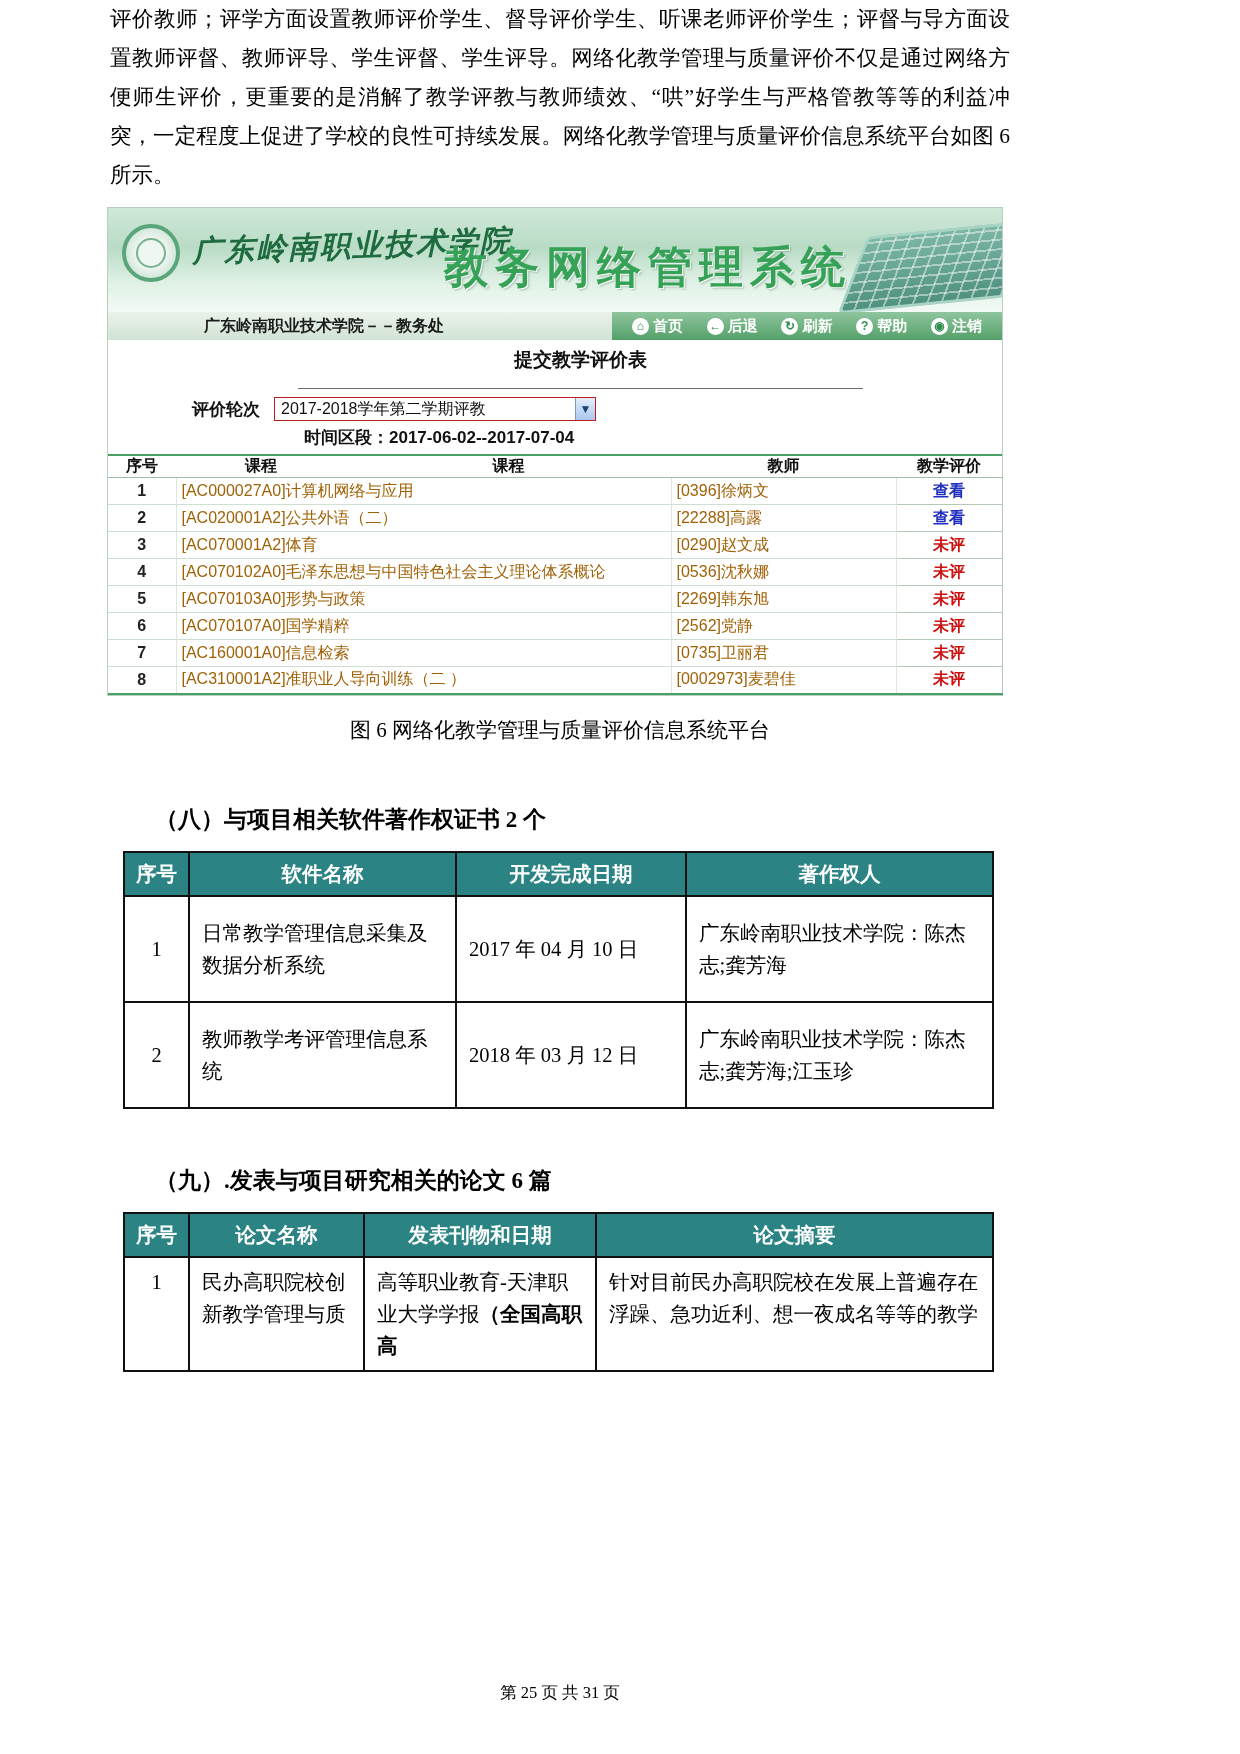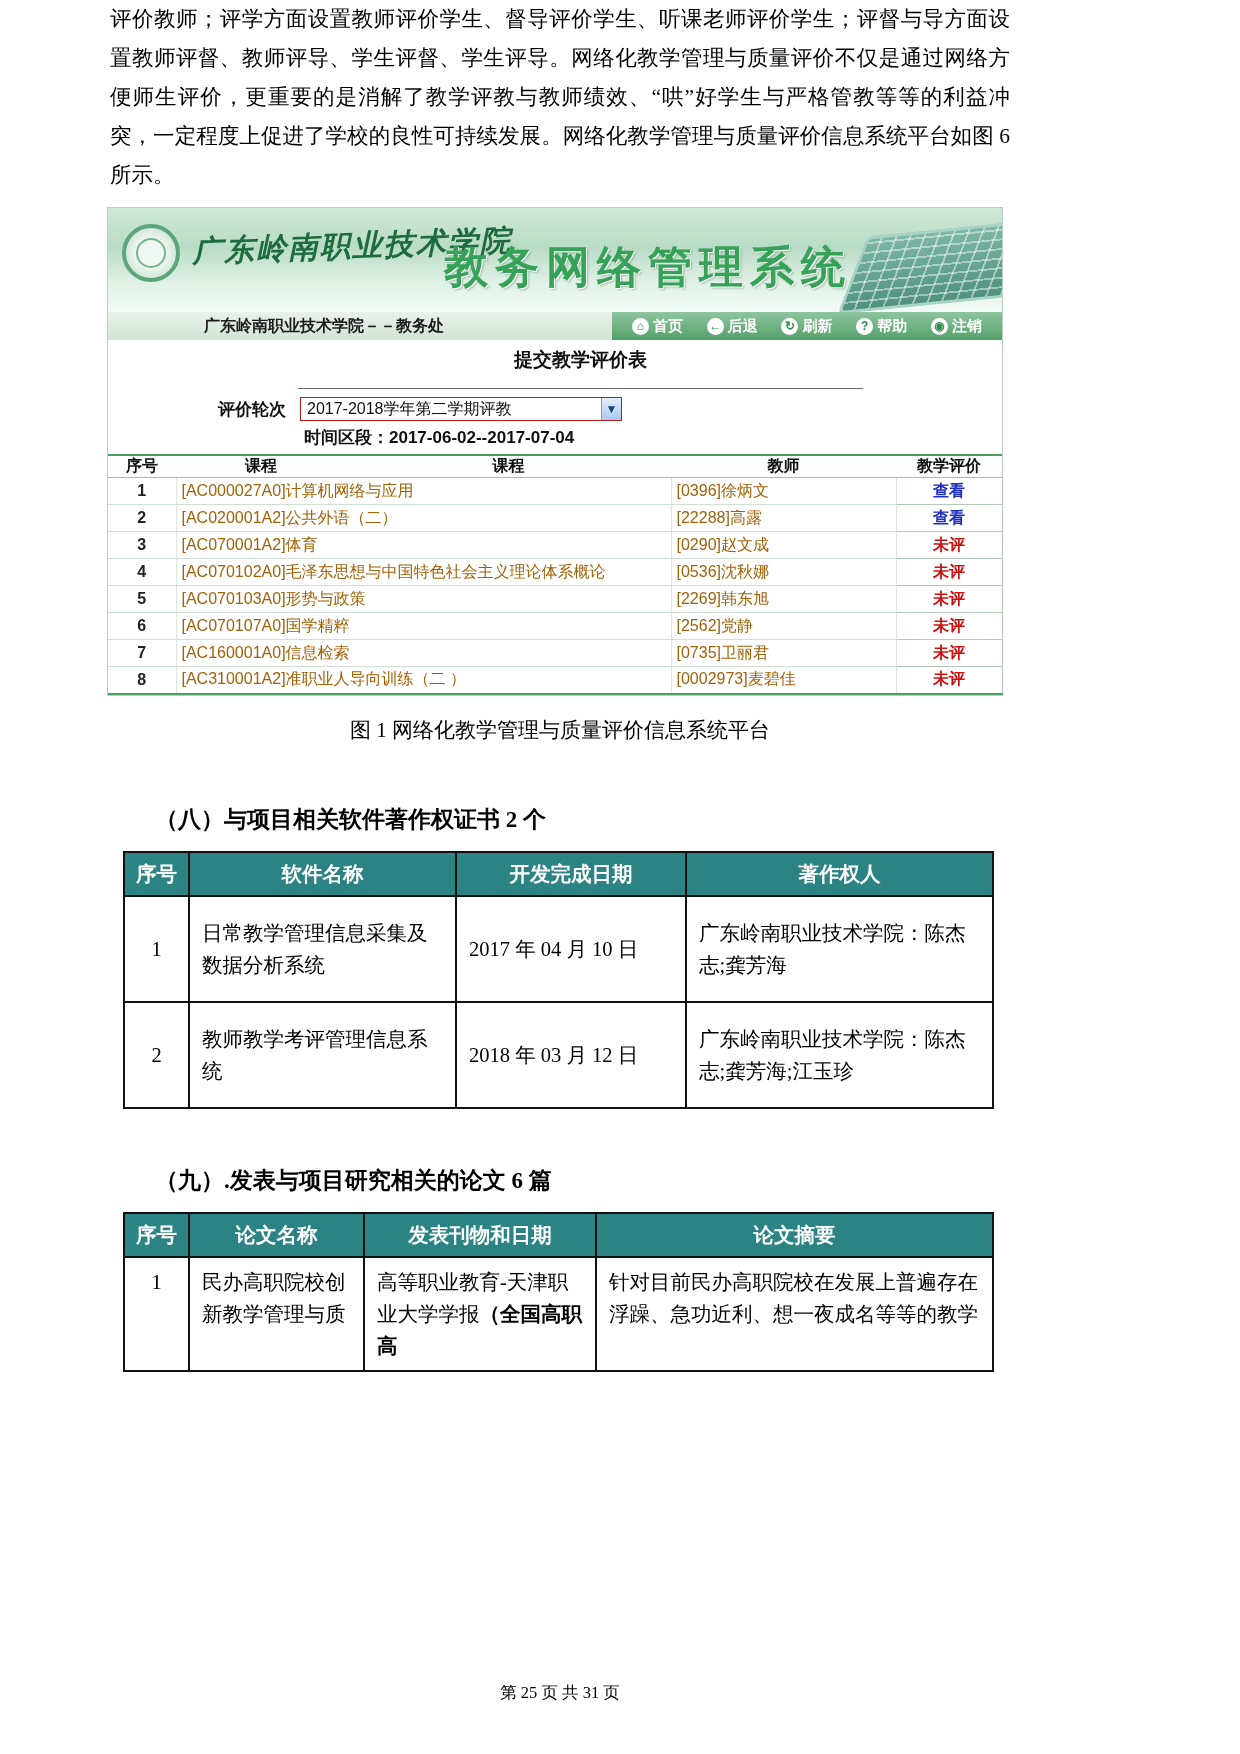--- a/index.html
+++ b/index.html
@@ -40,21 +40,21 @@
           padding: 0 8px; background: linear-gradient(180deg, #8fc59e, #54a069); }
   .nav-btn { display: flex; align-items: center; gap: 4px; color: #fff; font-size: 15px; font-weight: bold;
           cursor: pointer; white-space: nowrap; }
   .nav-ico { display: inline-flex; width: 17px; height: 17px; border-radius: 50%; background: #fff;
           color: #2f8d4e; font-size: 12px; line-height: 1; align-items: center; justify-content: center; font-weight: bold; }
 
   .shot-body { background: #fff; padding-top: 8px; }
   .form-title-wrap { margin-left: 190px; width: 565px; text-align: center;
           border-bottom: 1px solid #6c6c6c; padding-bottom: 16px; }
   .form-title { font-size: 19px; font-weight: bold; color: #111; line-height: 24px; }
-  .form-row { margin-top: 7px; margin-left: 110px; display: flex; align-items: center; gap: 14px; height: 26px; }
+  .form-row { margin-top: 7px; margin-left: 84px; display: flex; align-items: center; gap: 14px; height: 26px; }
   .form-label { font-size: 17px; font-weight: bold; color: #111; }
   .select { display: flex; width: 322px; height: 24px; border: 1px solid #b91c1c; background: #fff; align-items: stretch; }
   .select-value { flex: 1; font-size: 16px; line-height: 22px; padding-left: 6px; color: #111; white-space: nowrap; overflow: hidden; }
   .select-btn { width: 20px; display: flex; align-items: center; justify-content: center;
           background: linear-gradient(180deg, #e3eefb, #a9c8ee); border-left: 1px solid #7f9db9;
           color: #1b3f77; font-size: 12px; cursor: pointer; }
   .period { margin-top: 4px; margin-left: 196px; font-size: 17px; font-weight: bold; height: 22px; color: #111; }
 
   .eval-table { margin-top: 6px; width: 100%; border-collapse: collapse; table-layout: fixed;
           font-size: 16px; border-bottom: 2px solid #49a065; }
@@ -206,21 +206,21 @@
               <td class="no">8</td>
               <td class="course" colspan="2">[AC310001A2]准职业人导向训练（二 ）</td>
               <td class="teacher">[0002973]麦碧佳</td>
               <td class="status-cell status-unrated">未评</td>
             </tr>
           </tbody>
         </table>
       </div>
     </div>
 
-    <div class="caption">图 1 网络化教学管理与质量评价信息系统平台</div>
+    <div class="caption">图 6 网络化教学管理与质量评价信息系统平台</div>
 
     <h3 class="sec-heading">（八）与项目相关软件著作权证书 2 个</h3>
 
     <table class="doc-table t8">
       <colgroup>
         <col style="width:65px">
           <col style="width:267px">
           <col style="width:230px">
           <col style="width:307px">
       </colgroup>

